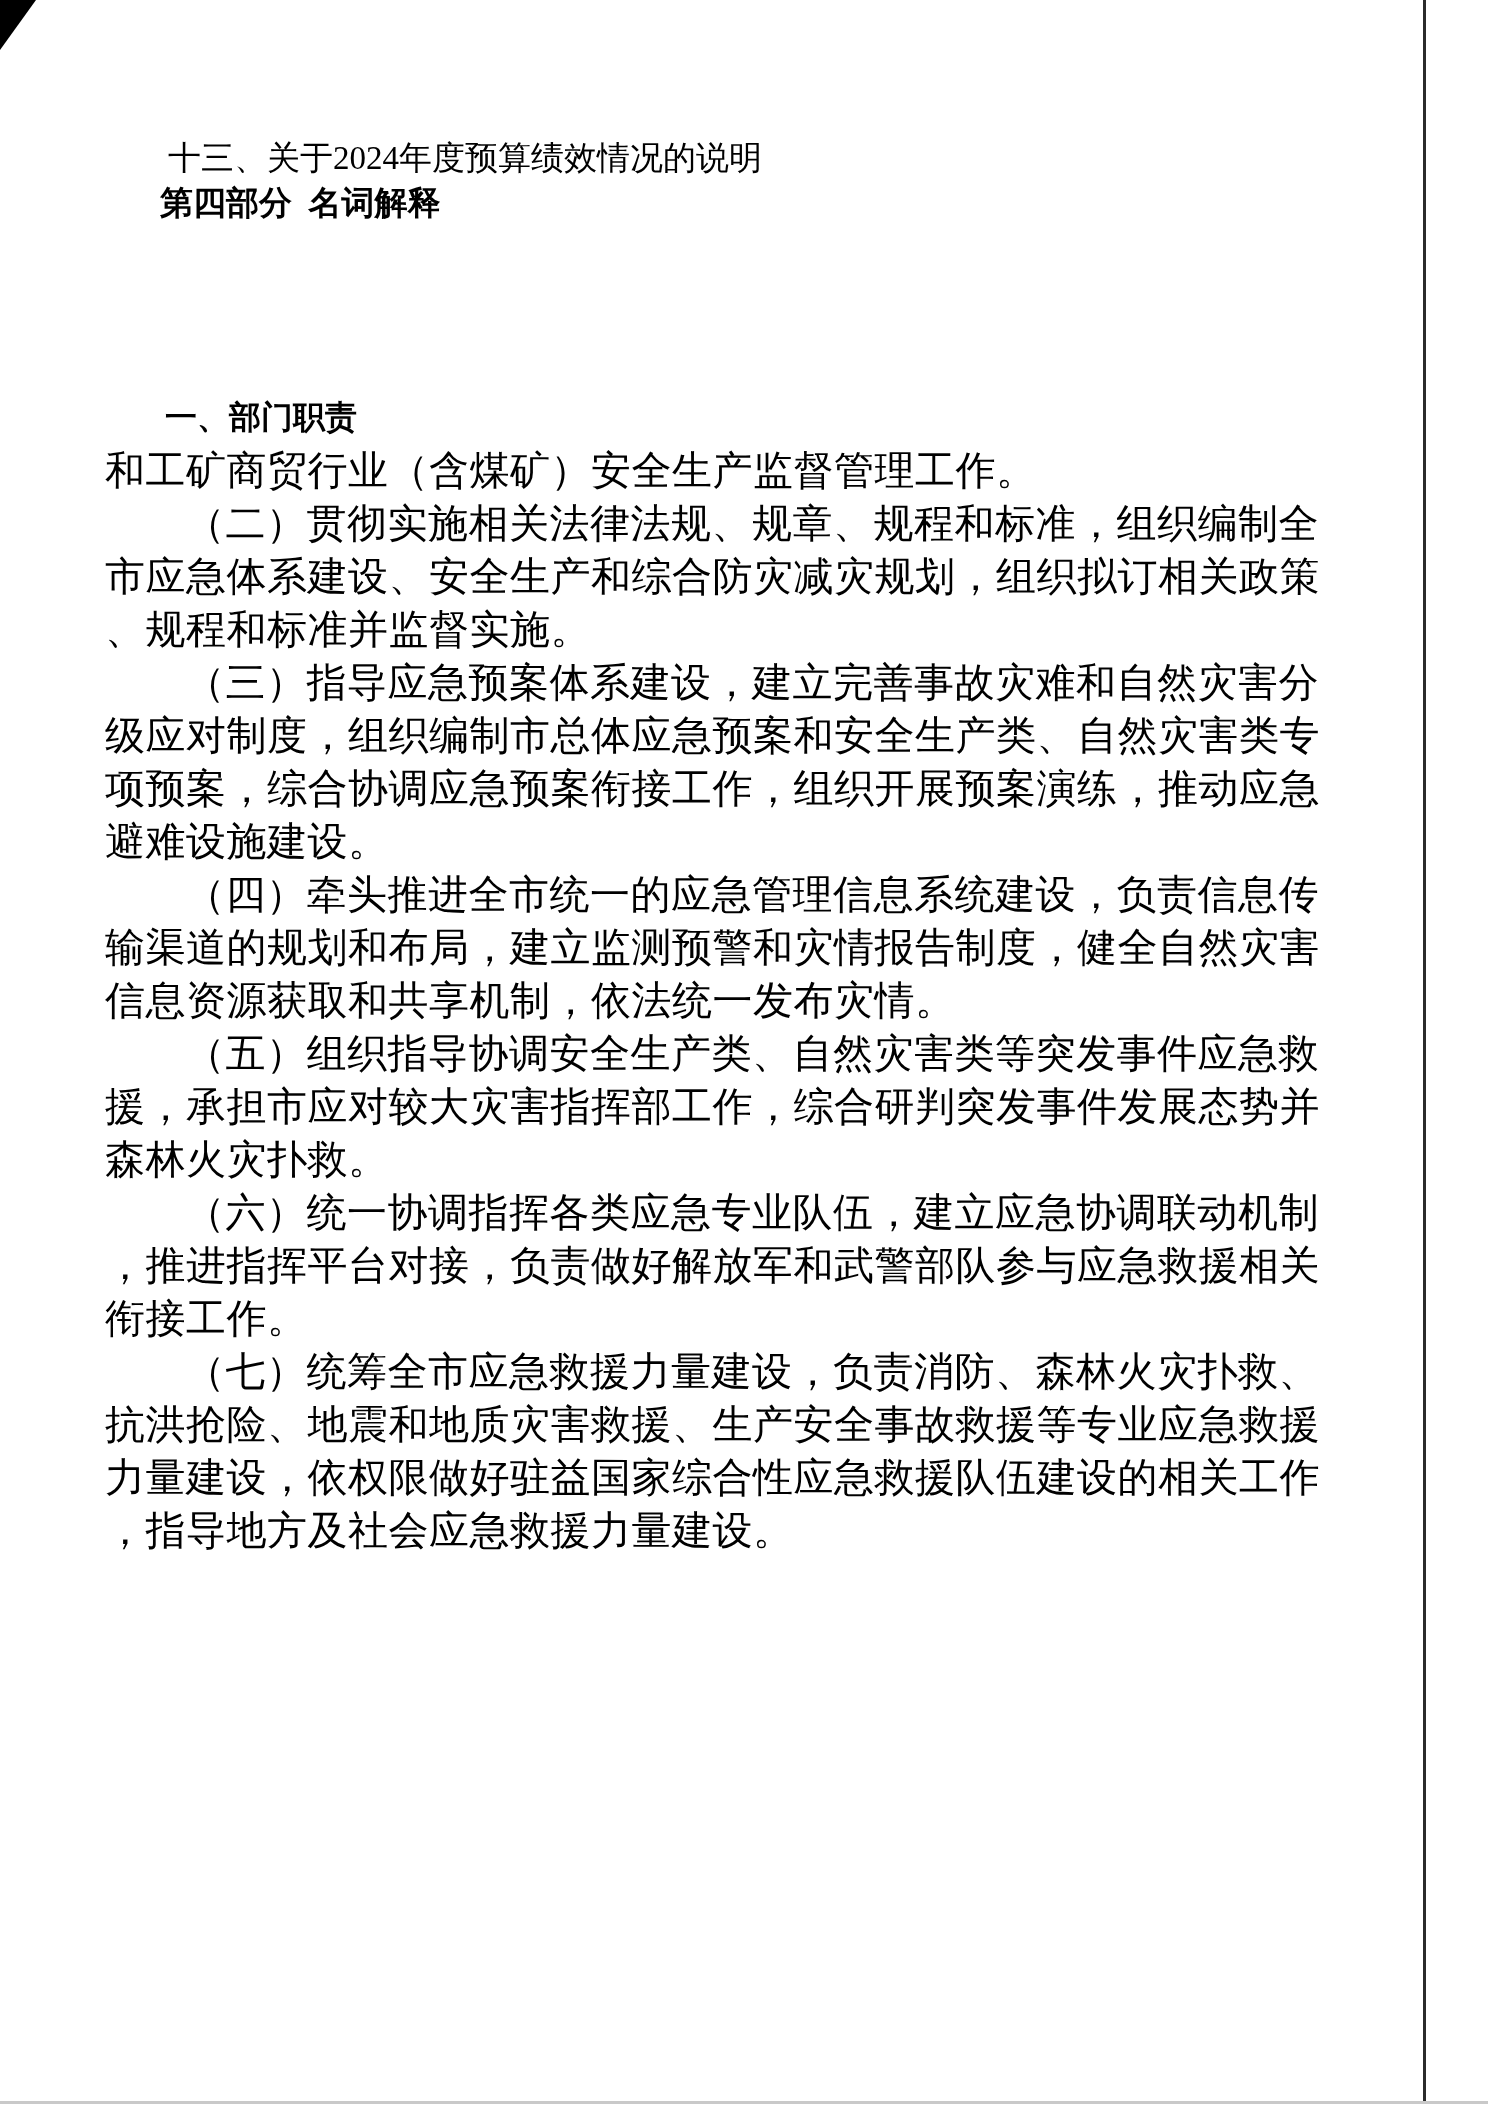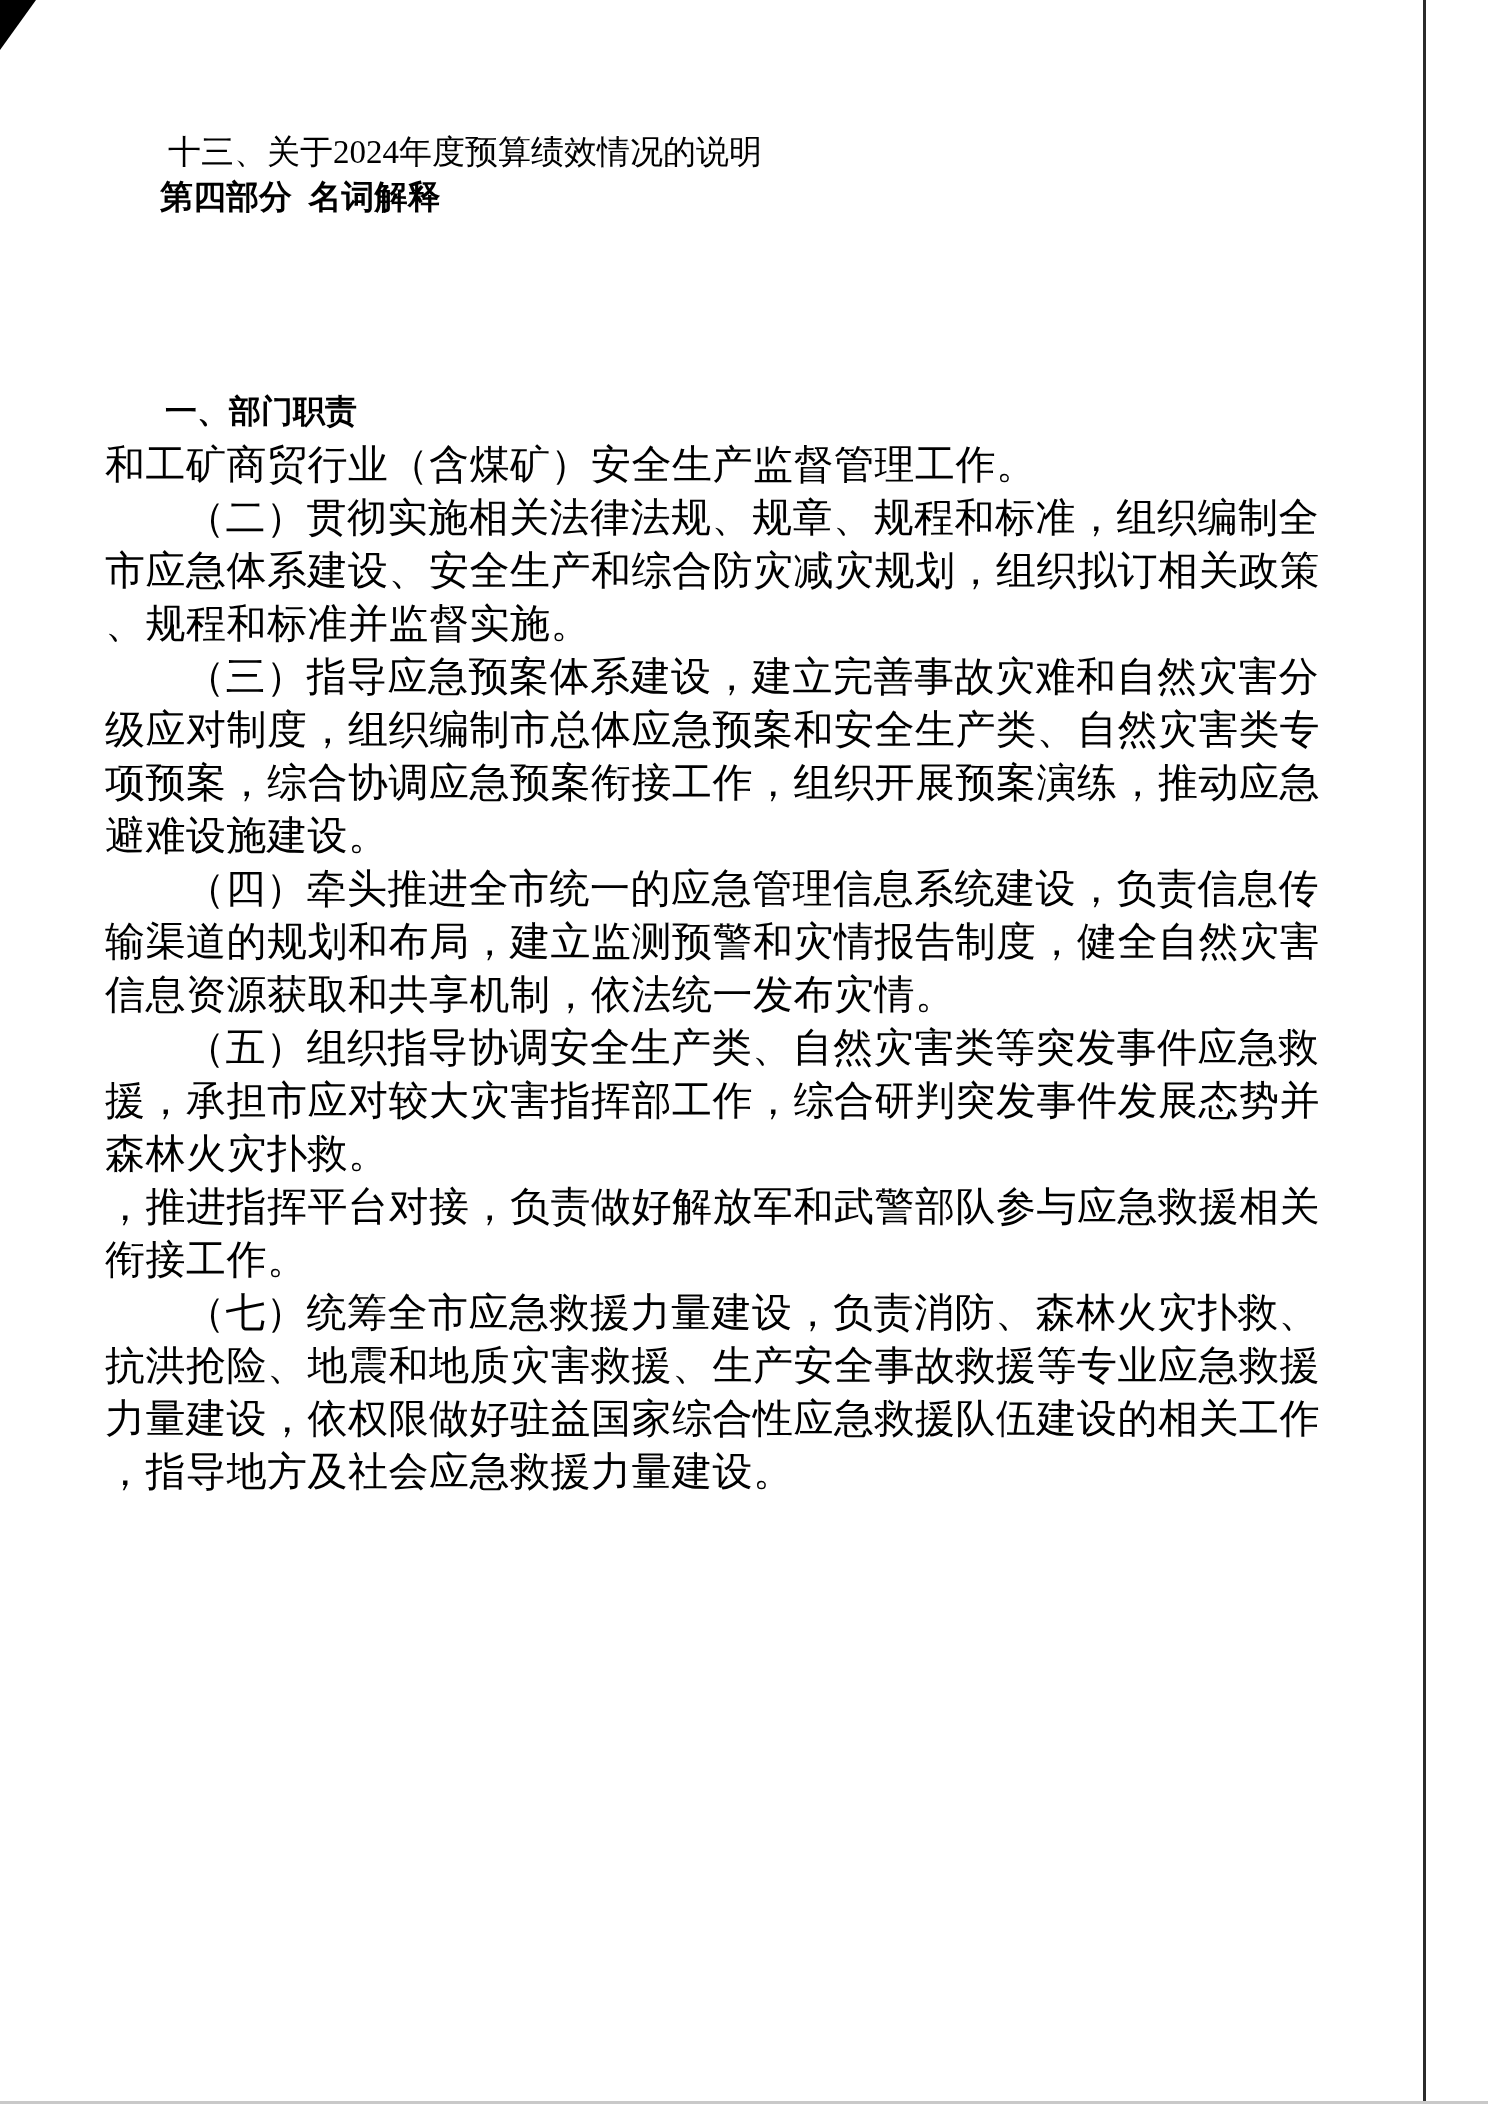--- a/index.html
+++ b/index.html
@@ -8,21 +8,21 @@
     height: 2104px;
     background: #ffffff;
     position: relative;
     overflow: hidden;
     color: #000000;
     font-family: "Liberation Serif", "DejaVu Serif", serif;
   }
   .content {
     position: absolute;
     left: 105px;
-    top: 130px;
+    top: 136px;
     width: 1235px;
   }
   .toc-line {
     font-size: 33px;
     line-height: 45px;
     white-space: pre;
   }
   .toc-line.lv1 { text-indent: 63px; }
   .toc-line.bold { font-weight: bold; text-indent: 55px; }
   .doc-title {
@@ -111,20 +111,21 @@
     <div class="pline">信息资源获取和共享机制，依法统一发布灾情。</div>
   </div>
 
   <div class="para">
     <div class="pline first">（五）组织指导协调安全生产类、自然灾害类等突发事件应急救</div>
     <div class="pline">援，承担市应对较大灾害指挥部工作，综合研判突发事件发展态势并</div>
     <div class="pline">森林火灾扑救。</div>
   </div>
 
   <div class="para">
+    <div class="pline first">（六）统一协调指挥各类应急专业队伍，建立应急协调联动机制</div>
     <div class="pline">，推进指挥平台对接，负责做好解放军和武警部队参与应急救援相关</div>
     <div class="pline">衔接工作。</div>
   </div>
 
   <div class="para">
     <div class="pline first">（七）统筹全市应急救援力量建设，负责消防、森林火灾扑救、</div>
     <div class="pline">抗洪抢险、地震和地质灾害救援、生产安全事故救援等专业应急救援</div>
     <div class="pline">力量建设，依权限做好驻益国家综合性应急救援队伍建设的相关工作</div>
     <div class="pline">，指导地方及社会应急救援力量建设。</div>
   </div>

